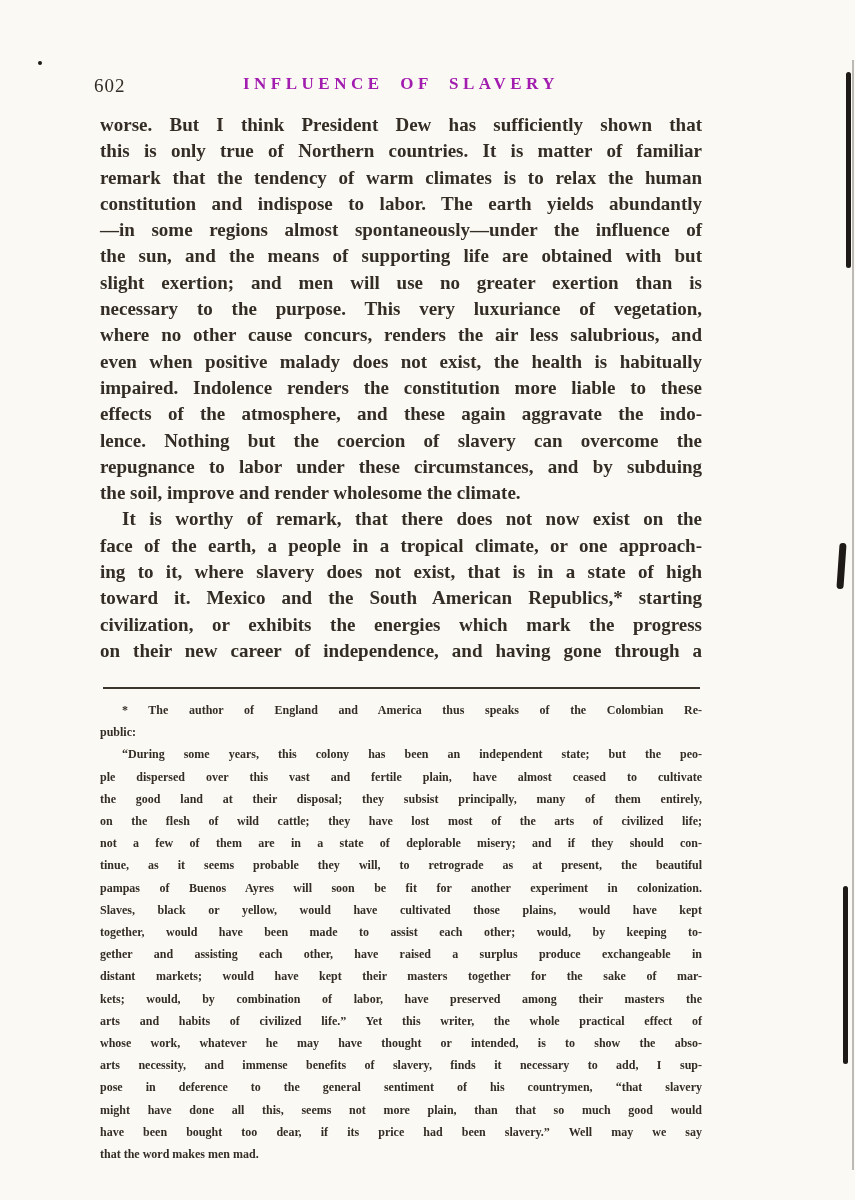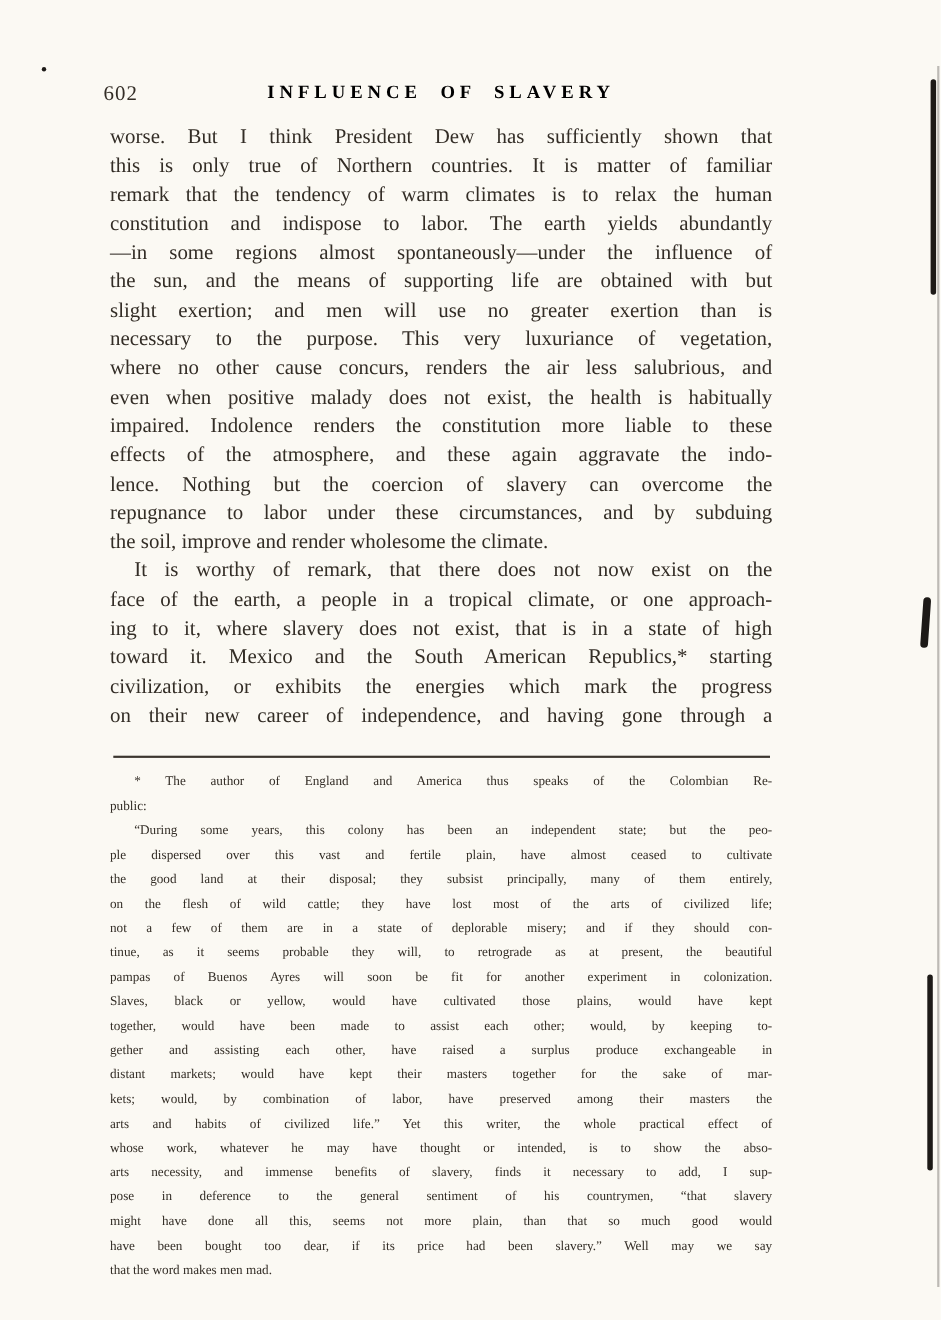--- a/index.html
+++ b/index.html
@@ -19,37 +19,38 @@
     position:absolute;top:74px;left:100px;width:602px;height:24px;
   }
   .page-number{
     position:absolute;left:-6px;top:1px;
     font-size:19px;letter-spacing:1px;
   }
   .header-title{
     text-align:center;
     font-size:17px;font-weight:bold;
     letter-spacing:4.5px;word-spacing:8px;
-    color:#000000;
+    color:#a21caf;
   }
   .body-text{
     position:absolute;top:112px;left:100px;width:602px;
     font-size:19px;line-height:26.3px;
   }
   .footnote-rule{
     position:absolute;top:687px;left:103px;width:597px;height:2px;
     background:#3c362f;
   }
   .footnote-text{
     position:absolute;top:699px;left:100px;width:602px;
     font-size:12px;line-height:22.2px;
   }
   .line{
     text-align:justify;
     text-align-last:justify;
+    font-weight:bold;
   }
   .line.no-just{text-align-last:left;}
   .line.indent{text-indent:22px;}
   
   .artifact{position:absolute;background:#1d1a17;}
   .artifact-edge-top{left:846px;top:72px;width:5px;height:196px;border-radius:3px;}
   .artifact-edge-mid{left:838px;top:543px;width:7px;height:46px;border-radius:4px;transform:rotate(4deg);}
   .artifact-edge-bottom{left:843px;top:886px;width:5px;height:178px;border-radius:3px;}
   .artifact-dot{left:38px;top:61px;width:4px;height:4px;border-radius:50%;}
   .artifact-edge-line{left:852px;top:60px;width:2px;height:1110px;opacity:.28;}

